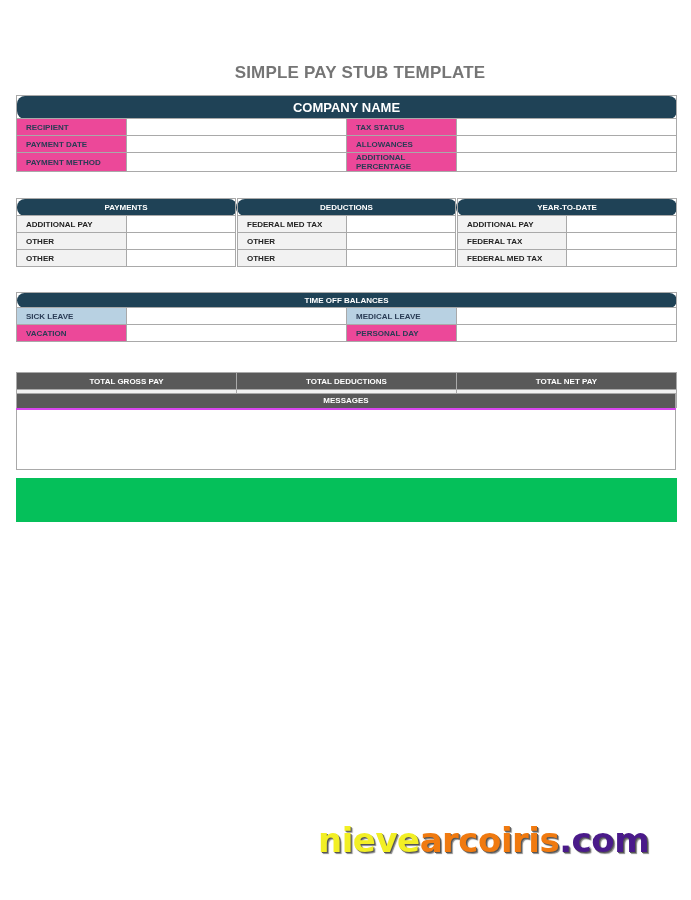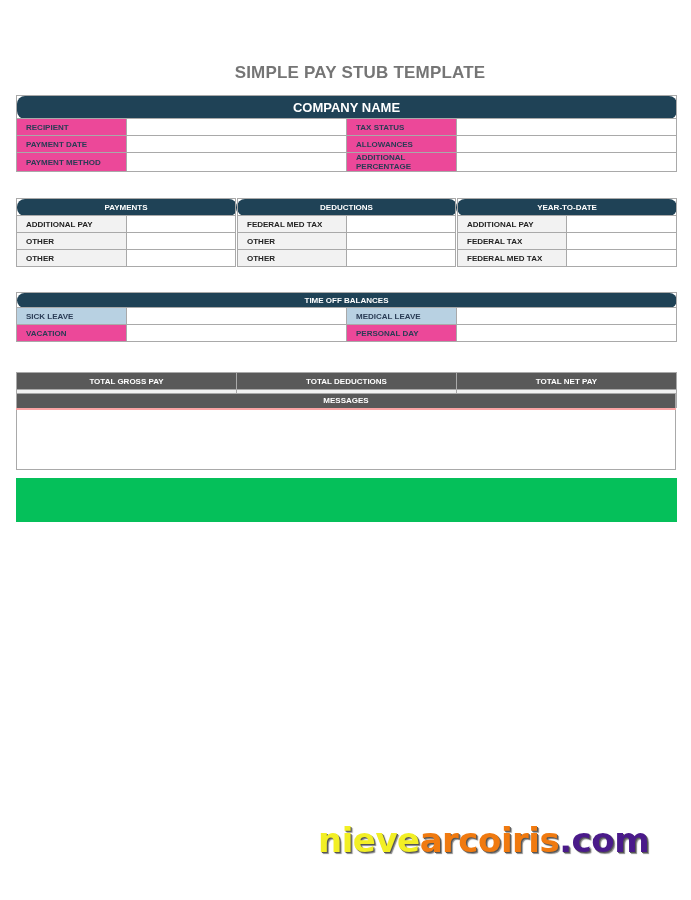--- a/index.html
+++ b/index.html
@@ -148,21 +148,21 @@
       <td class="total-val">$0.00</td>
     </tr>
   </tbody>
     </table>
 </div>
 
 <div class="block" style="top:393px;">
   <table>
     <tbody>
         <tr>
-          <td class="hdr-grey" style="height:15px;border-bottom:2px solid #fca5a5;">MESSAGES</td>
+          <td class="hdr-grey" style="height:15px;border-bottom:2px solid #d946ef;">MESSAGES</td>
         </tr>
     <tr>
           <td class="val" style="height:61px;"></td>
         </tr>
   </tbody>
     </table>
 </div>
 
 <div class="green"></div>
 

